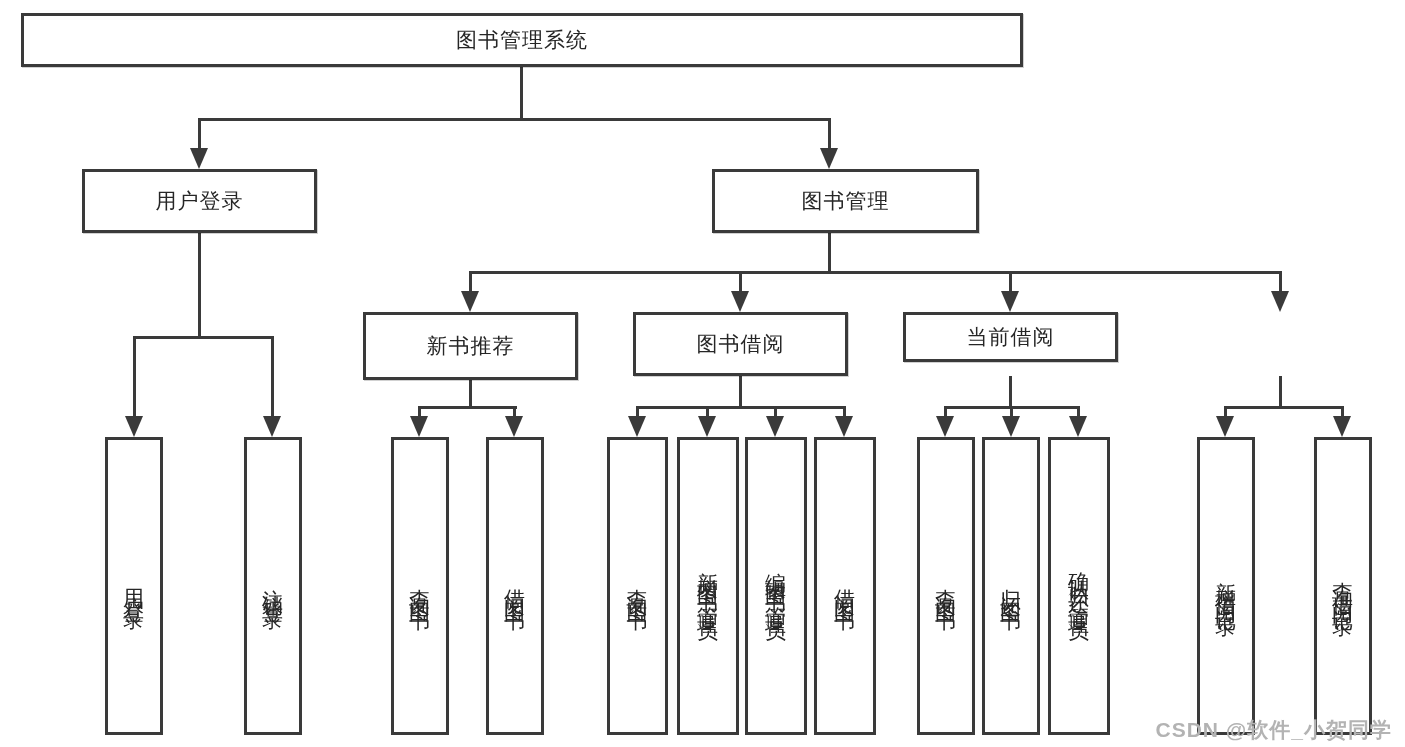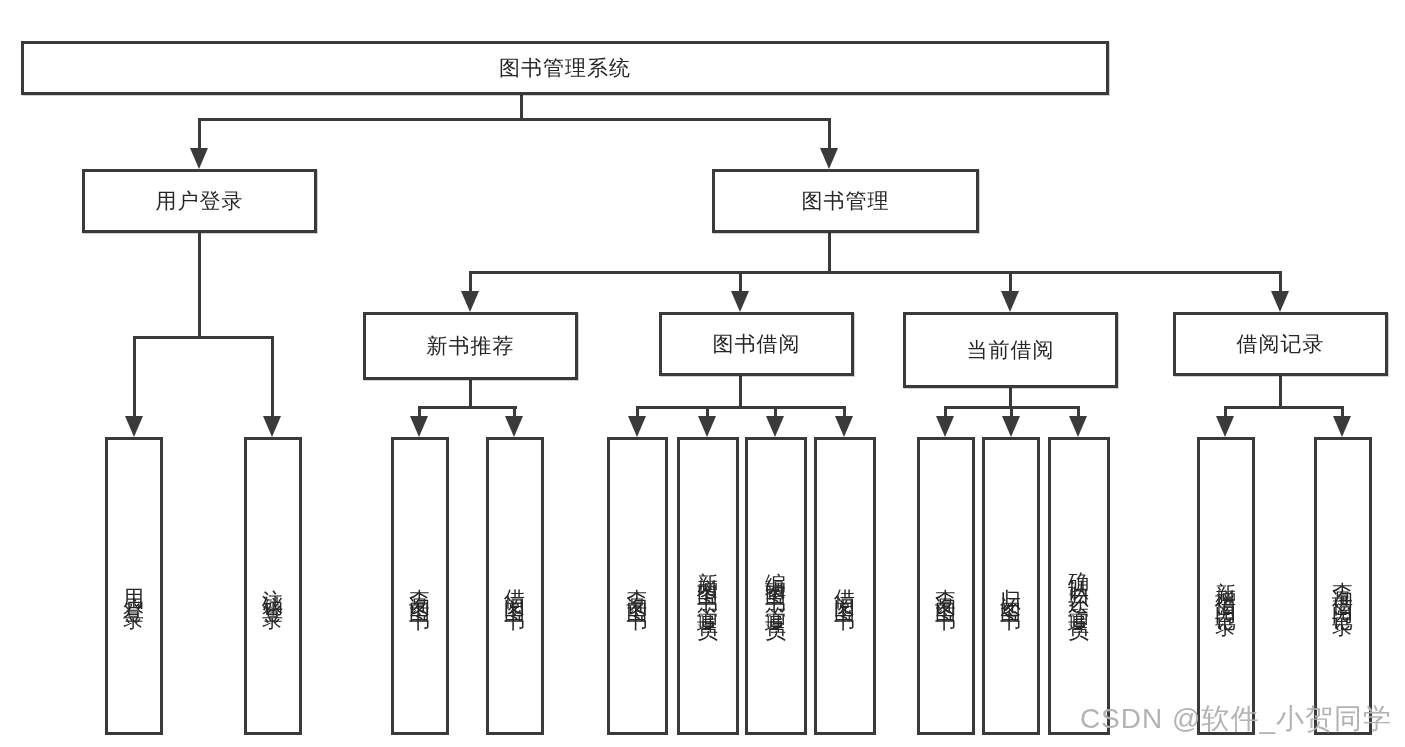--- a/index.html
+++ b/index.html
@@ -49,27 +49,28 @@
   .arrow {
     position: absolute;
     width: 0;
     height: 0;
     border-left: 9px solid transparent;
     border-right: 9px solid transparent;
     border-top: 21px solid #3a3a3a;
   }
   .watermark {
     position: absolute;
-    top: 700px;
+    top: 716px;
     right: 13px;
-    font-size: 28px;
+    font-size: 21px;
     color: #b3b3b3;
     letter-spacing: 1px;
     white-space: nowrap;
     z-index: 5;
+    font-weight: bold;
   }
 </style>
 </head>
 <body>
 
 <div class="canvas">
 
   <div class="vline" style="left:520px;top:67px;height:51px;"></div>
   <div class="hline" style="left:198px;top:118px;width:633px;"></div>
   <div class="vline" style="left:198px;top:118px;height:34px;"></div>
@@ -122,42 +123,39 @@
   <div class="vline" style="left:1077px;top:406px;height:14px;"></div>
   <div class="arrow" style="left:1069px;top:416px;"></div>
 
   <div class="vline" style="left:1279px;top:376px;height:30px;"></div>
   <div class="hline" style="left:1224px;top:406px;width:120px;"></div>
   <div class="vline" style="left:1224px;top:406px;height:14px;"></div>
   <div class="arrow" style="left:1216px;top:416px;"></div>
   <div class="vline" style="left:1341px;top:406px;height:14px;"></div>
   <div class="arrow" style="left:1333px;top:416px;"></div>
 
-  <div class="box hbox soft" style="left:21px;top:13px;width:1088px;height:54px;margin-top:28px;">
+  <div class="box hbox soft" style="left:21px;top:13px;width:1002px;height:54px;">
     <span>图书管理系统</span>
   </div>
 
   <div class="box hbox soft" style="left:82px;top:169px;width:235px;height:64px;">
     <span>用户登录</span>
   </div>
   <div class="box hbox soft" style="left:712px;top:169px;width:267px;height:64px;">
     <span>图书管理</span>
   </div>
 
   <div class="box hbox soft" style="left:363px;top:312px;width:215px;height:68px;">
     <span>新书推荐</span>
   </div>
-  <div class="box hbox soft" style="left:633px;top:312px;width:195px;height:64px;margin-left:26px;">
+  <div class="box hbox soft" style="left:633px;top:312px;width:215px;height:64px;">
     <span>图书借阅</span>
   </div>
-  <div class="box hbox soft" style="left:903px;top:312px;width:215px;height:76px;">
+  <div class="box hbox soft" style="left:903px;top:312px;width:215px;height:50px;">
     <span>当前借阅</span>
-  </div>
-  <div class="box hbox soft" style="left:1173px;top:312px;width:215px;height:64px;">
-    <span>借阅记录</span>
   </div>
 
   <div class="box vbox" style="left:105px;top:437px;width:58px;height:298px;">
     <span>用户登录</span>
   </div>
   <div class="box vbox" style="left:244px;top:437px;width:58px;height:298px;">
     <span>注销登录</span>
   </div>
 
   <div class="box vbox" style="left:391px;top:437px;width:58px;height:298px;">

